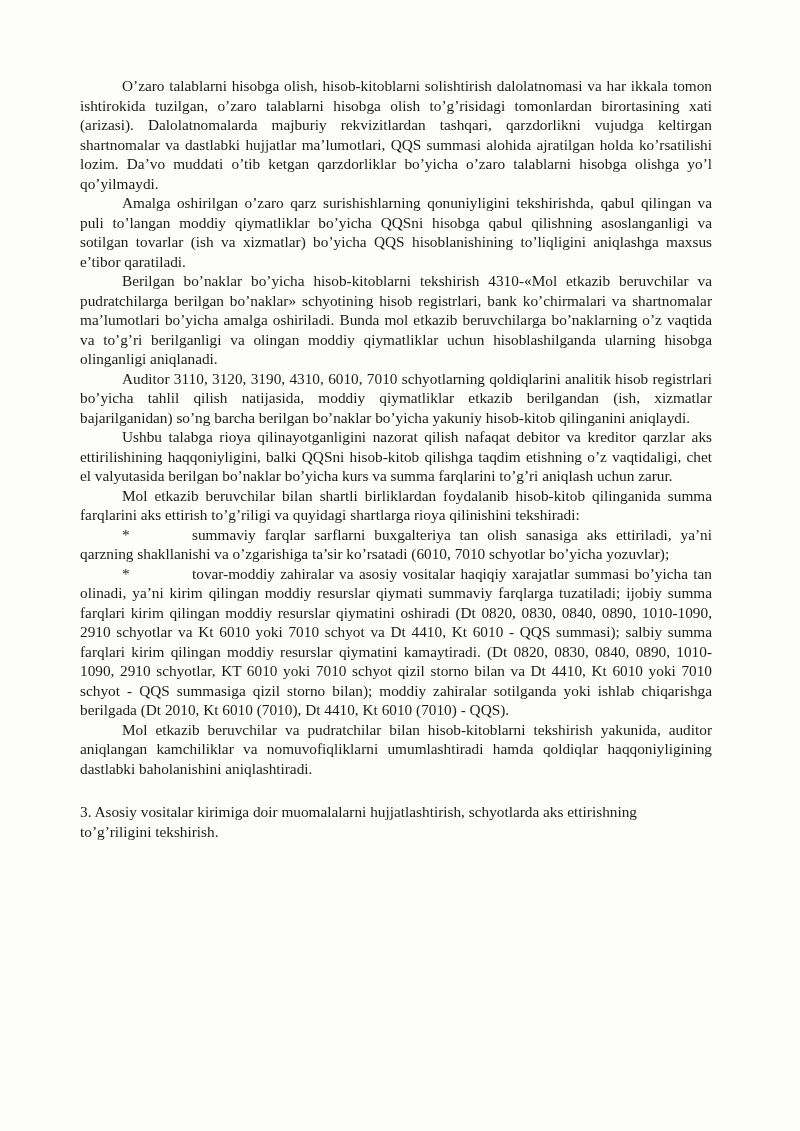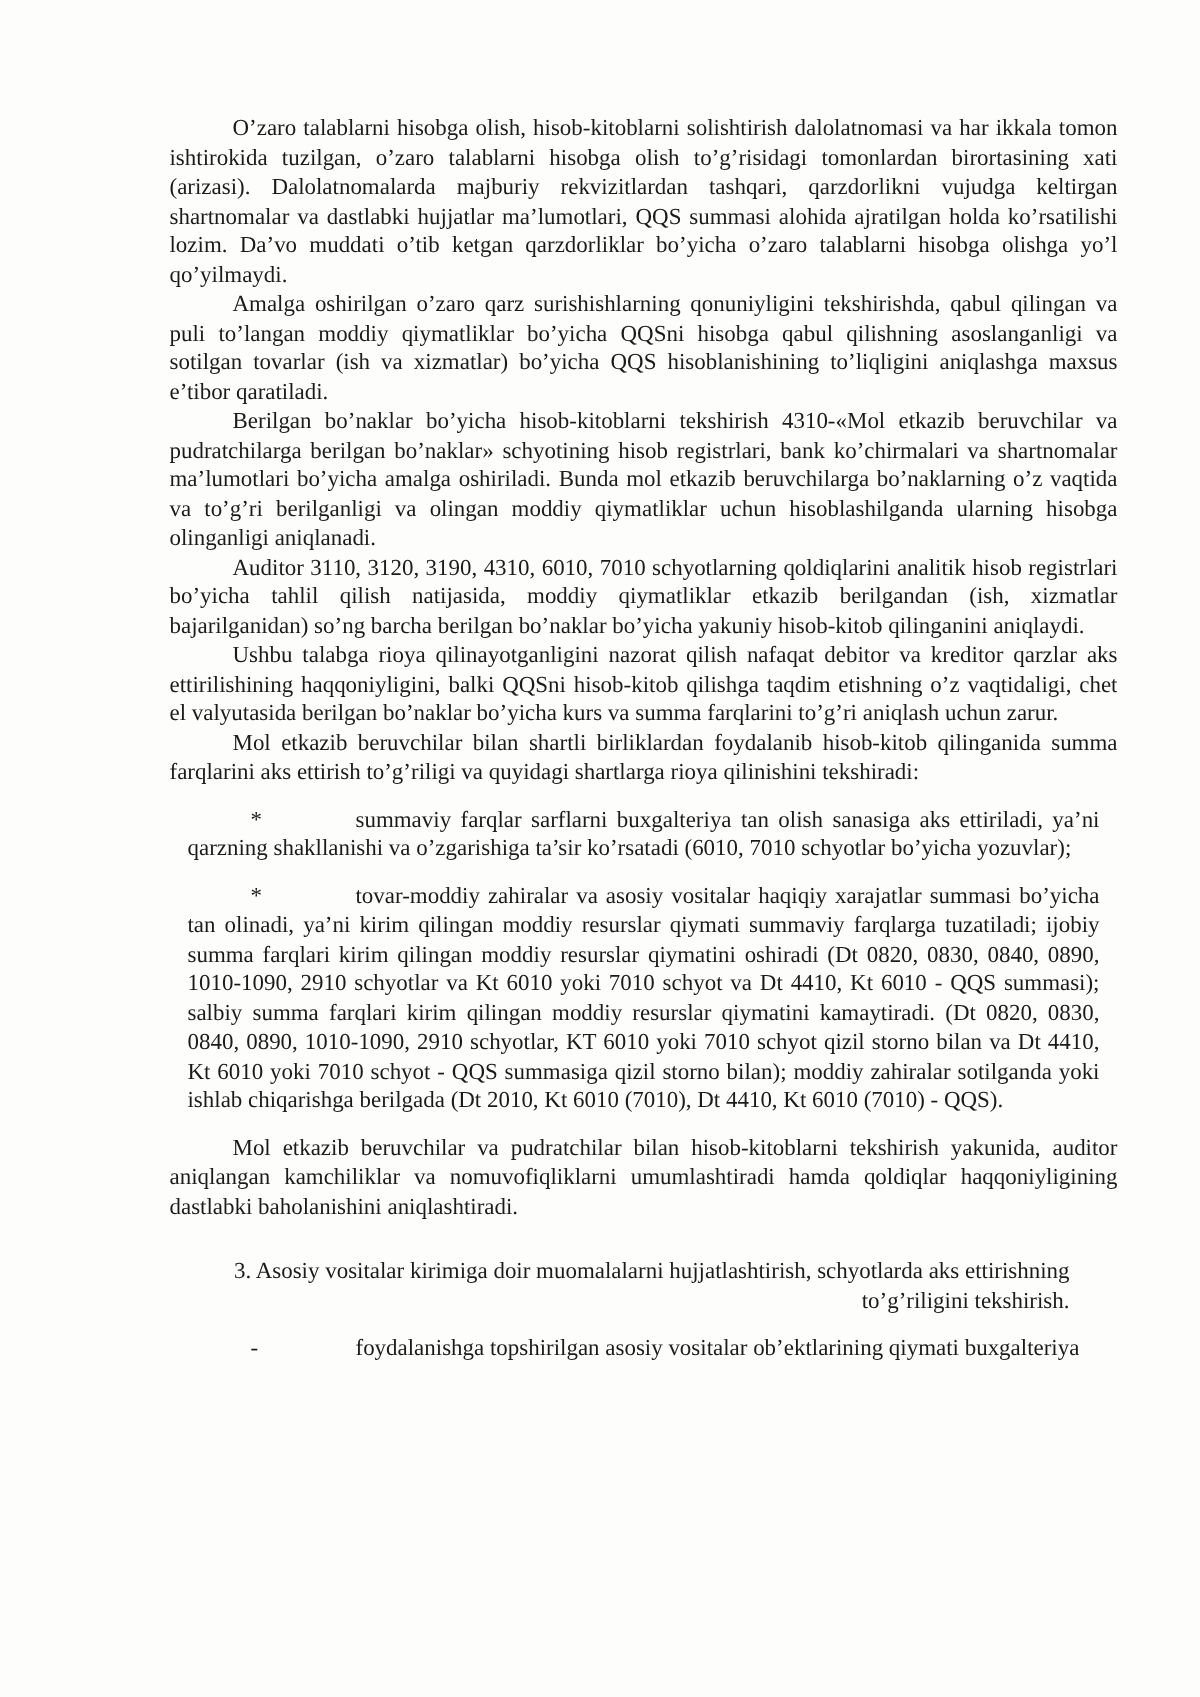--- a/index.html
+++ b/index.html
@@ -7,64 +7,63 @@
     padding: 0;
     background: #ffffff;
   }
   .page {
     position: relative;
     width: 800px;
     height: 1131px;
     margin: 0 auto;
     background: #fdfdfc;
     box-sizing: border-box;
-    padding: 76px 55px 0 113px;
+    padding: 76px 55px 0 80px;
     overflow: hidden;
     font-family: "Liberation Serif", "DejaVu Serif", serif;
     font-size: 15.3px;
     line-height: 19.5px;
     color: #1b1b1b;
   }
   .content {
     width: 632px;
   }
   .para {
     margin: 0;
     text-indent: 42px;
     text-align: justify;
   }
   .list-item {
-    margin: 12px;
+    margin: 0;
     text-indent: 42px;
     text-align: justify;
   }
   .list-item .marker {
     display: inline-block;
     width: 70px;
     text-indent: 0;
   }
   .heading {
-    margin: 24px 0 0 0;
+    margin: 24px 0 22px 0;
     font-size: inherit;
     font-weight: normal;
-    text-align: right;
+    text-align: left;
     text-indent: 0;
     max-width: 600px;
   }
 </style>
 </head>
 <body>
 
 <div class="page" style="background: rgb(253, 253, 252); color: rgb(27, 27, 27);">
   <div class="content">
       <p class="para">O’zaro talablarni hisobga olish, hisob-kitoblarni solishtirish dalolatnomasi va har ikkala tomon ishtirokida tuzilgan, o’zaro talablarni hisobga olish to’g’risidagi tomonlardan birortasining xati (arizasi). Dalolatnomalarda majburiy rekvizitlardan tashqari, qarzdorlikni vujudga keltirgan shartnomalar va dastlabki hujjatlar ma’lumotlari, QQS summasi alohida ajratilgan holda ko’rsatilishi lozim. Da’vo muddati o’tib ketgan qarzdorliklar bo’yicha o’zaro talablarni hisobga olishga yo’l qo’yilmaydi.</p>
       <p class="para">Amalga oshirilgan o’zaro qarz surishishlarning qonuniyligini tekshirishda, qabul qilingan va puli to’langan moddiy qiymatliklar bo’yicha QQSni hisobga qabul qilishning asoslanganligi va sotilgan tovarlar (ish va xizmatlar) bo’yicha QQS hisoblanishining to’liqligini aniqlashga maxsus e’tibor qaratiladi.</p>
       <p class="para">Berilgan bo’naklar bo’yicha hisob-kitoblarni tekshirish 4310-«Mol etkazib beruvchilar va pudratchilarga berilgan bo’naklar» schyotining hisob registrlari, bank ko’chirmalari va shartnomalar ma’lumotlari bo’yicha amalga oshiriladi. Bunda mol etkazib beruvchilarga bo’naklarning o’z vaqtida va to’g’ri berilganligi va olingan moddiy qiymatliklar uchun hisoblashilganda ularning hisobga olinganligi aniqlanadi.</p>
       <p class="para">Auditor 3110, 3120, 3190, 4310, 6010, 7010 schyotlarning qoldiqlarini analitik hisob registrlari bo’yicha tahlil qilish natijasida, moddiy qiymatliklar etkazib berilgandan (ish, xizmatlar bajarilganidan) so’ng barcha berilgan bo’naklar bo’yicha yakuniy hisob-kitob qilinganini aniqlaydi.</p>
       <p class="para">Ushbu talabga rioya qilinayotganligini nazorat qilish nafaqat debitor va kreditor qarzlar aks ettirilishining haqqoniyligini, balki QQSni hisob-kitob qilishga taqdim etishning o’z vaqtidaligi, chet el valyutasida berilgan bo’naklar bo’yicha kurs va summa farqlarini to’g’ri aniqlash uchun zarur.</p>
       <p class="para">Mol etkazib beruvchilar bilan shartli birliklardan foydalanib hisob-kitob qilinganida summa farqlarini aks ettirish to’g’riligi va quyidagi shartlarga rioya qilinishini tekshiradi:</p>
       <p class="list-item"><span class="marker">*</span><span>summaviy farqlar sarflarni buxgalteriya tan olish sanasiga aks ettiriladi, ya’ni qarzning shakllanishi va o’zgarishiga ta’sir ko’rsatadi (6010, 7010 schyotlar bo’yicha yozuvlar);</span></p>
       <p class="list-item"><span class="marker">*</span><span>tovar-moddiy zahiralar va asosiy vositalar haqiqiy xarajatlar summasi bo’yicha tan olinadi, ya’ni kirim qilingan moddiy resurslar qiymati summaviy farqlarga tuzatiladi; ijobiy summa farqlari kirim qilingan moddiy resurslar qiymatini oshiradi (Dt 0820, 0830, 0840, 0890, 1010-1090, 2910 schyotlar va Kt 6010 yoki 7010 schyot va Dt 4410, Kt 6010 - QQS summasi); salbiy summa farqlari kirim qilingan moddiy resurslar qiymatini kamaytiradi. (Dt 0820, 0830, 0840, 0890, 1010-1090, 2910 schyotlar, KT 6010 yoki 7010 schyot qizil storno bilan va Dt 4410, Kt 6010 yoki 7010 schyot - QQS summasiga qizil storno bilan); moddiy zahiralar sotilganda yoki ishlab chiqarishga berilgada (Dt 2010, Kt 6010 (7010), Dt 4410, Kt 6010 (7010) - QQS).</span></p>
       <p class="para">Mol etkazib beruvchilar va pudratchilar bilan hisob-kitoblarni tekshirish yakunida, auditor aniqlangan kamchiliklar va nomuvofiqliklarni umumlashtiradi hamda qoldiqlar haqqoniyligining dastlabki baholanishini aniqlashtiradi.</p>
       <h2 class="heading">3. Asosiy vositalar kirimiga doir muomalalarni hujjatlashtirish, schyotlarda aks ettirishning to’g’riligini tekshirish.</h2>
-      <p class="list-item"><span class="marker">-</span><span>foydalanishga topshirilgan asosiy vositalar ob’ektlarining qiymati buxgalteriya</span></p>
     </div>
 </div>
 
 </body></html>

